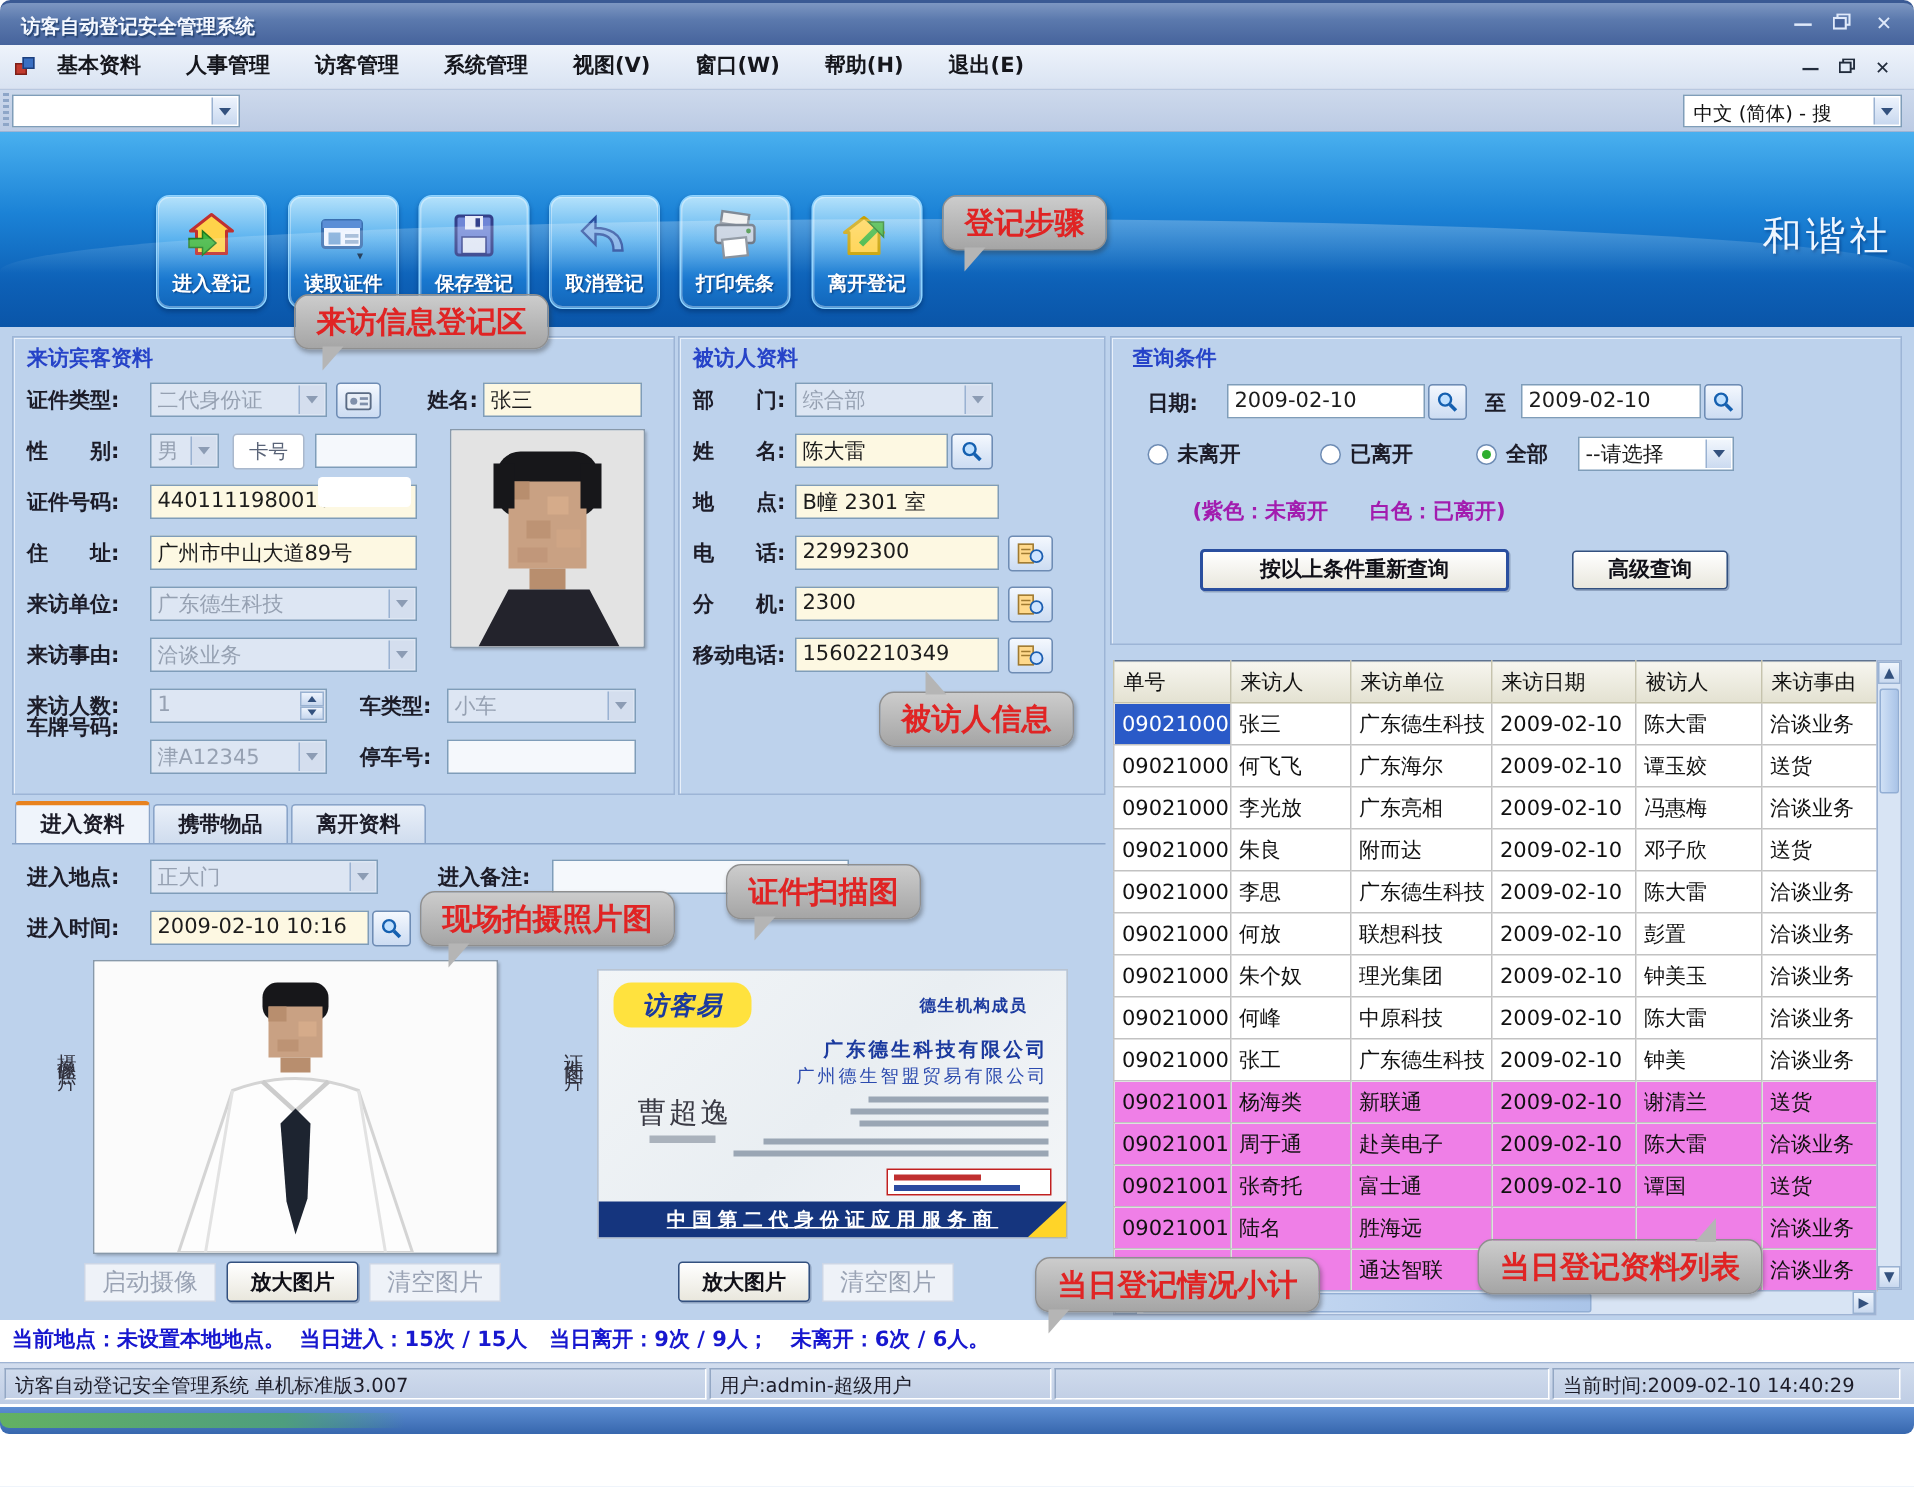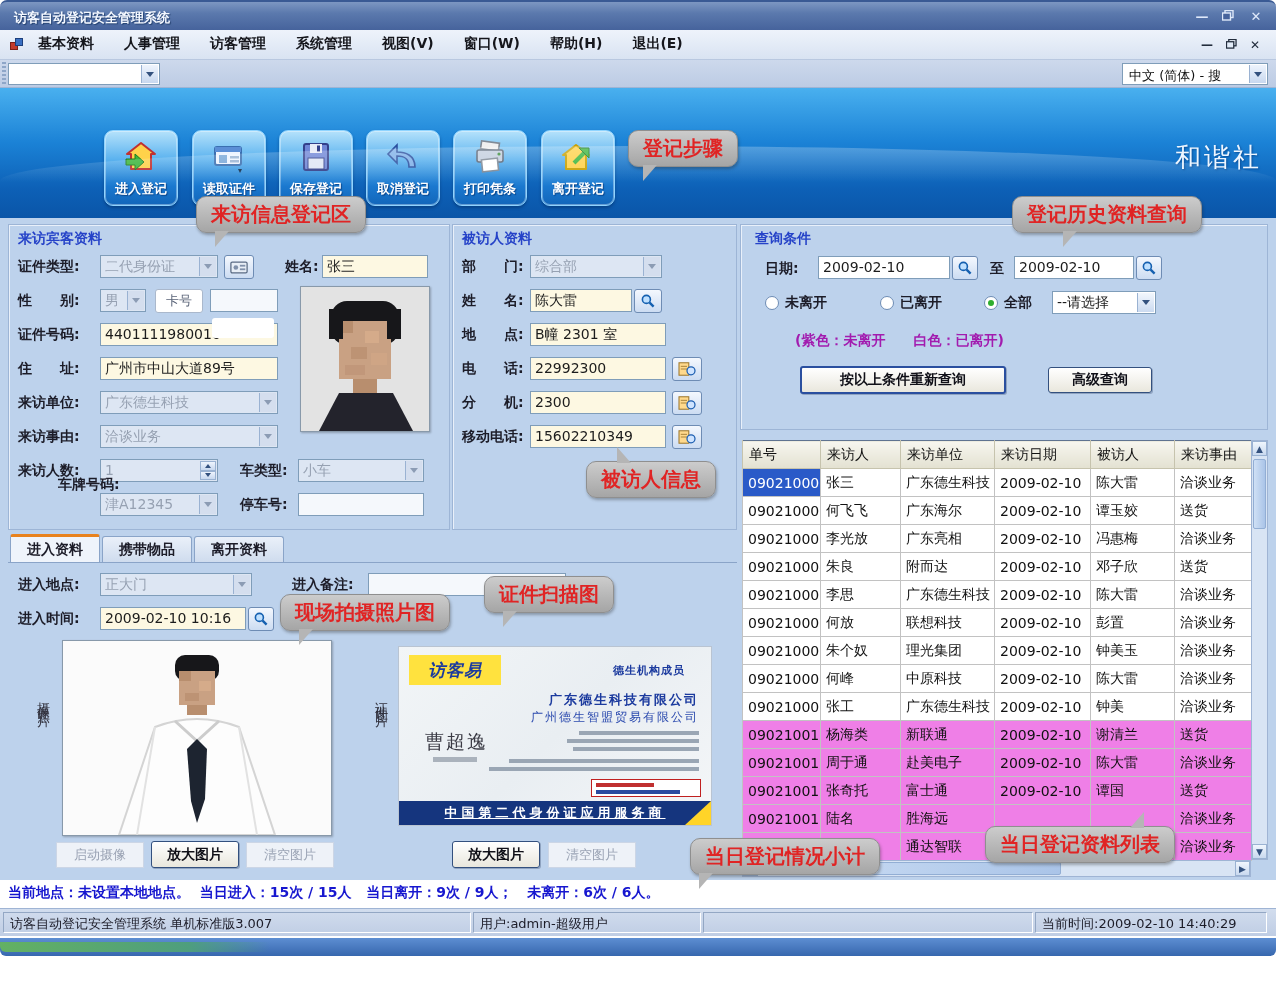--- a/index.html
+++ b/index.html
@@ -70,21 +70,21 @@
 
   .photo-frame { position:absolute; background:#fff; border:1px solid #8899aa; box-shadow:1px 1px 2px rgba(0,0,0,.25); }
 
   
   .radio { position:absolute; display:flex; align-items:center; gap:6px; font-size:14px; font-weight:bold; color:#1c1c28; cursor:pointer; }
   .rdot { width:14px; height:14px; border-radius:50%; background:#fff; border:1px solid #6e8cb4; position:relative; }
   .rdot.on::after { content:""; position:absolute; left:3px; top:3px; width:6px; height:6px; border-radius:50%; background:#2fae2f; }
 
   .xpbtn { position:absolute; background:linear-gradient(180deg,#ffffff,#e9e7dd); border:1px solid #33507e; border-radius:3px; font-size:14px; font-weight:bold; color:#101018; display:flex; align-items:center; justify-content:center; cursor:pointer; box-shadow:1px 1px 0 #8fa3c0; }
   .xpbtn.primary { border:2px solid #2a4f9f; }
-  .flatbtn { position:absolute; background:#eef2f8; border:1px solid #ccd6e6; font-size:13px; color:#9aa3b4; display:flex; align-items:center; justify-content:center; cursor:pointer; }
+  .flatbtn { position:absolute; background:#eef2f8; border:1px solid #ccd6e6; font-size:16px; color:#9aa3b4; display:flex; align-items:center; justify-content:center; cursor:pointer; }
 
   
   .vtable { position:absolute; left:742px; top:440px; width:509px; border:1px solid #5f7390; border-right:none; background:#fff; border-collapse:collapse; table-layout:fixed; font-size:14px; }
   .vtable th { height:28px; background:linear-gradient(180deg,#f7f6ef,#e3e1d1); border:1px solid #c6c3ad; border-top:none; font-weight:normal; color:#111; text-align:left; padding-left:6px; }
   .vtable td { height:28px; border:1px solid #c2c2c2; padding-left:5px; color:#111; white-space:nowrap; overflow:hidden; }
   .vtable tr.pink td { background:#ef7fe7; }
   .vtable td.sel { background:#2a5ac8; color:#fff; }
   .scroll-v { position:absolute; left:1251px; top:440px; width:17px; height:420px; background:#d8e4f4; border:1px solid #9fb4d4; }
   .scroll-h { position:absolute; left:742px; top:860px; width:509px; height:17px; background:#d8e4f4; border:1px solid #9fb4d4; }
   .sbtn { position:absolute; background:linear-gradient(180deg,#f0f6fd,#c9d9ef); border:1px solid #9ab2d2; display:flex; align-items:center; justify-content:center; font-size:9px; color:#33517e; }
@@ -92,21 +92,21 @@
 
   
   .tab { position:absolute; top:536px; height:26px; background:linear-gradient(180deg,#eaf0f9,#cfdcee); border:1px solid #8aa4c8; border-bottom:none; border-radius:3px 3px 0 0; font-size:14px; font-weight:bold; color:#1c1c28; display:flex; align-items:center; justify-content:center; cursor:pointer; }
   .tab.active { background:#eff4fb; border-top:3px solid #e8821e; height:28px; top:534px; z-index:5; }
   .tabline { position:absolute; left:8px; top:562px; width:729px; height:1px; background:#8aa4c8; }
 
   .vlabel { position:absolute; writing-mode:vertical-rl; font-size:13px; color:#30303c; letter-spacing:4px; }
 
   
   .idcard { position:absolute; left:398px; top:646px; width:314px; height:180px; background:linear-gradient(135deg,#f2f5f7 0%,#e9eef2 50%,#f4f6f8 100%); border:1px solid #b9c4d2; overflow:hidden; }
-  .idcard .logo { position:absolute; left:10px; top:8px; width:92px; height:30px; background:#ffe23e; border-radius:0; color:#1b3a9e; font-size:17px; font-weight:bold; font-style:italic; display:flex; align-items:center; justify-content:center; letter-spacing:1px; }
+  .idcard .logo { position:absolute; left:10px; top:8px; width:92px; height:30px; background:#ffe23e; border-radius:12px; color:#1b3a9e; font-size:17px; font-weight:bold; font-style:italic; display:flex; align-items:center; justify-content:center; letter-spacing:1px; }
   .idcard .member { position:absolute; right:26px; top:16px; color:#1b3a9e; font-size:11px; font-weight:bold; letter-spacing:1px; }
   .idcard .co1 { position:absolute; right:12px; top:44px; color:#1b3a9e; font-size:13px; font-weight:bold; letter-spacing:2px; }
   .idcard .co2 { position:absolute; right:12px; top:62px; color:#2b4aae; font-size:12px; letter-spacing:2px; }
   .idcard .pname { position:absolute; left:26px; top:82px; color:#3a3a44; font-size:19px; font-family:"DejaVu Serif",serif; letter-spacing:2px; }
   .idcard .ptitle { position:absolute; left:34px; top:110px; width:44px; height:5px; background:#aab2bc; }
   .idcard .cline { position:absolute; right:12px; height:4px; background:#9aa6b4; }
   .idcard .hotline { position:absolute; right:10px; bottom:28px; width:110px; height:18px; background:#fff; border:1px solid #c02020; }
   .idcard .hl1 { position:absolute; left:4px; top:3px; width:58px; height:4px; background:#c03030; }
   .idcard .hl2 { position:absolute; left:4px; top:10px; width:84px; height:4px; background:#2a4aa0; }
   .idcard .banner { position:absolute; left:0; bottom:0; width:100%; height:24px; background:#15357e; color:#fff; font-size:13px; font-weight:bold; letter-spacing:4px; display:flex; align-items:center; justify-content:center;text-decoration:underline; }
@@ -321,21 +321,21 @@
       </span>
   </div>
   <div class="lbl" style="left:240px; top:462px;">车类型:</div>
   <div class="combo dis" style="left:298px; top:459px; width:126px;">
     <span>小车</span>
     <span class="carrow">
         <span class="tri-down"></span>
       </span>
   </div>
 
-  <div class="lbl" style="left:18px; top:476px;margin-left:40px;">车牌号码:</div>
+  <div class="lbl" style="left:18px; top:476px;">车牌号码:</div>
   <div class="combo dis" style="left:100px; top:493px; width:118px;">
     <span>津A12345</span>
     <span class="carrow">
         <span class="tri-down"></span>
       </span>
   </div>
   <div class="lbl" style="left:240px; top:496px;">停车号:</div>
   <div class="inp empty" style="left:298px; top:493px; width:126px;"></div>
 
   <div class="gtitle" style="left:462px; top:230px;">被访人资料</div>
@@ -645,21 +645,20 @@
         <div class="hl2"></div>
       </div>
     <div class="banner">中国第二代身份证应用服务商</div>
     <div class="corner"></div>
   </div>
   <div class="xpbtn" style="left:452px; top:841px; width:88px; height:27px;">放大图片</div>
   <div class="flatbtn" style="left:548px; top:842px; width:88px; height:26px;">清空图片</div>
 
   <div class="callout" style="left:628px; top:130px;"><span>登记步骤</span><div class="tail tail-dl" style="left:14px;"></div></div>
   <div class="callout" style="left:196px; top:196px;"><span>来访信息登记区</span><div class="tail tail-dl"></div></div>
-  <div class="callout" style="left:1012px; top:196px;"><span>登记历史资料查询</span><div class="tail tail-dl" style="left:50px;"></div></div>
   <div class="callout" style="left:586px; top:461px;"><span>被访人信息</span><div class="tail tail-ul"></div></div>
   <div class="callout" style="left:280px; top:594px;"><span>现场拍摄照片图</span><div class="tail tail-dl"></div></div>
   <div class="callout" style="left:484px; top:576px;"><span>证件扫描图</span><div class="tail tail-dl"></div></div>
   <div class="callout" style="left:690px; top:838px;"><span>当日登记情况小计</span><div class="tail tail-dl" style="left:8px;"></div></div>
   <div class="callout" style="left:985px; top:826px;"><span>当日登记资料列表</span><div class="tail tail-ur"></div></div>
 
   <div class="summary">当前地点：未设置本地地点。  当日进入：15次 / 15人   当日离开：9次 / 9人；   未离开：6次 / 6人。</div>
 
   <div class="statusbar">
     <div class="sseg" style="left:3px; width:468px;">访客自动登记安全管理系统 单机标准版3.007</div>

